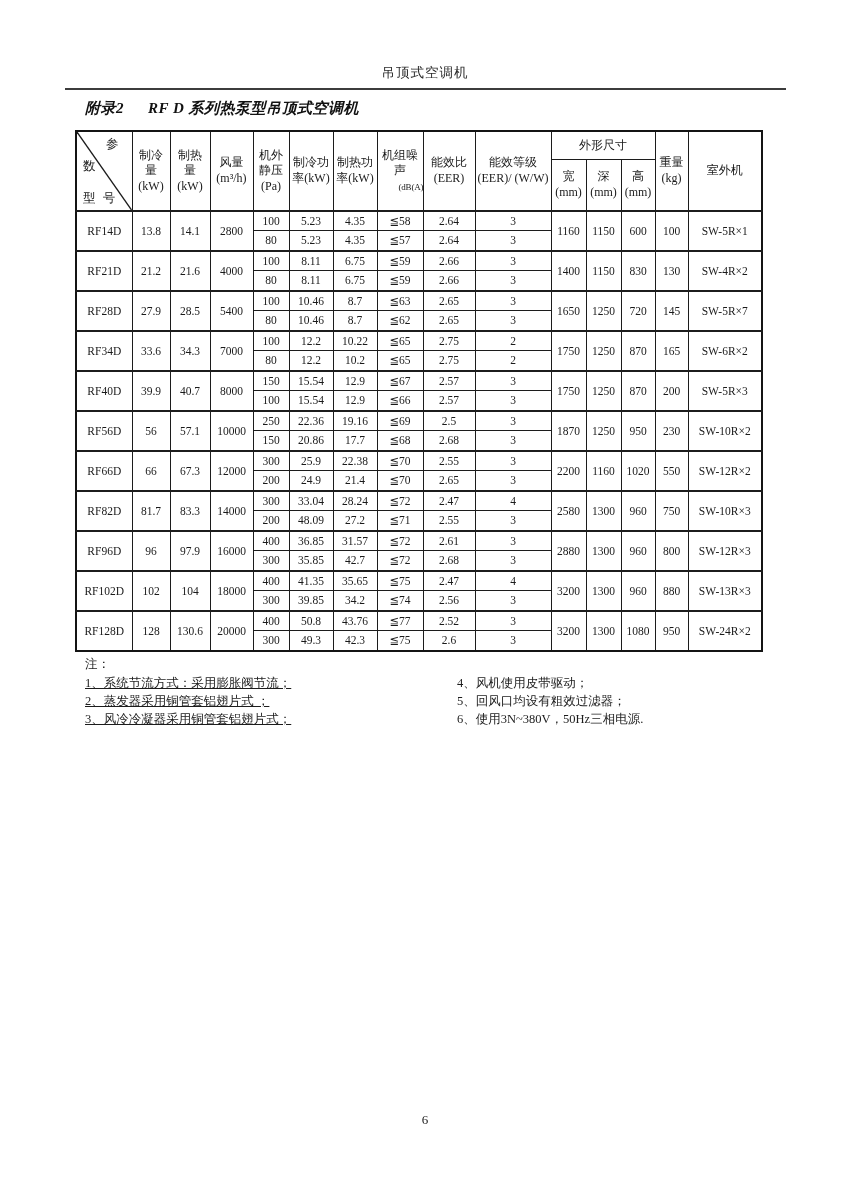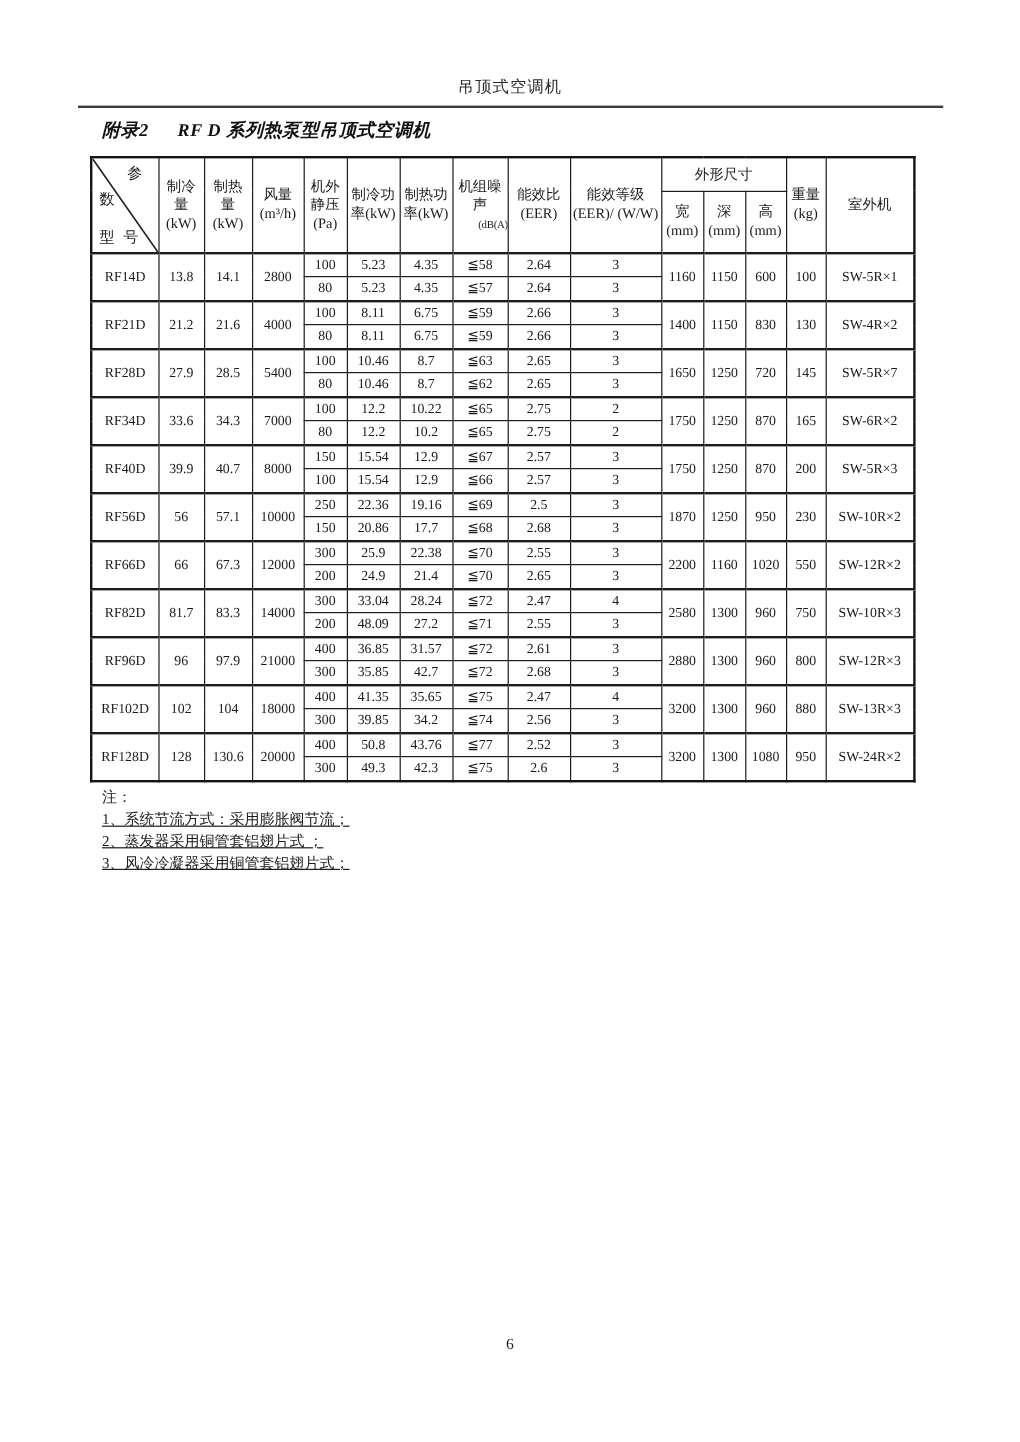--- a/index.html
+++ b/index.html
@@ -350,21 +350,21 @@
           <td>48.09</td>
           <td>27.2</td>
           <td>≦71</td>
           <td>2.55</td>
           <td>3</td>
         </tr>
         <tr class="group-start">
           <td rowspan="2">RF96D</td>
           <td rowspan="2">96</td>
           <td rowspan="2">97.9</td>
-          <td rowspan="2">21000</td>
+          <td rowspan="2">16000</td>
           <td>400</td>
           <td>36.85</td>
           <td>31.57</td>
           <td>≦72</td>
           <td>2.61</td>
           <td>3</td>
           <td rowspan="2">2880</td>
           <td rowspan="2">1300</td>
           <td rowspan="2">960</td>
           <td rowspan="2">800</td>
@@ -432,18 +432,23 @@
   </table>
 
   <div class="notes">
     <div class="notes-label">注：</div>
     <div class="cols">
       <div class="col-left">
         <div class="note-line">1、系统节流方式：采用膨胀阀节流；</div>
         <div class="note-line">2、蒸发器采用铜管套铝翅片式 ；</div>
         <div class="note-line">3、风冷冷凝器采用铜管套铝翅片式；</div>
       </div>
+      <div class="col-right">
+        <div class="note-line">4、风机使用皮带驱动；</div>
+        <div class="note-line">5、回风口均设有粗效过滤器；</div>
+        <div class="note-line">6、使用3N~380V，50Hz三相电源.</div>
+      </div>
     </div>
   </div>
 
   <div class="page-number">6</div>
 
 </div>
 
 </body></html>

